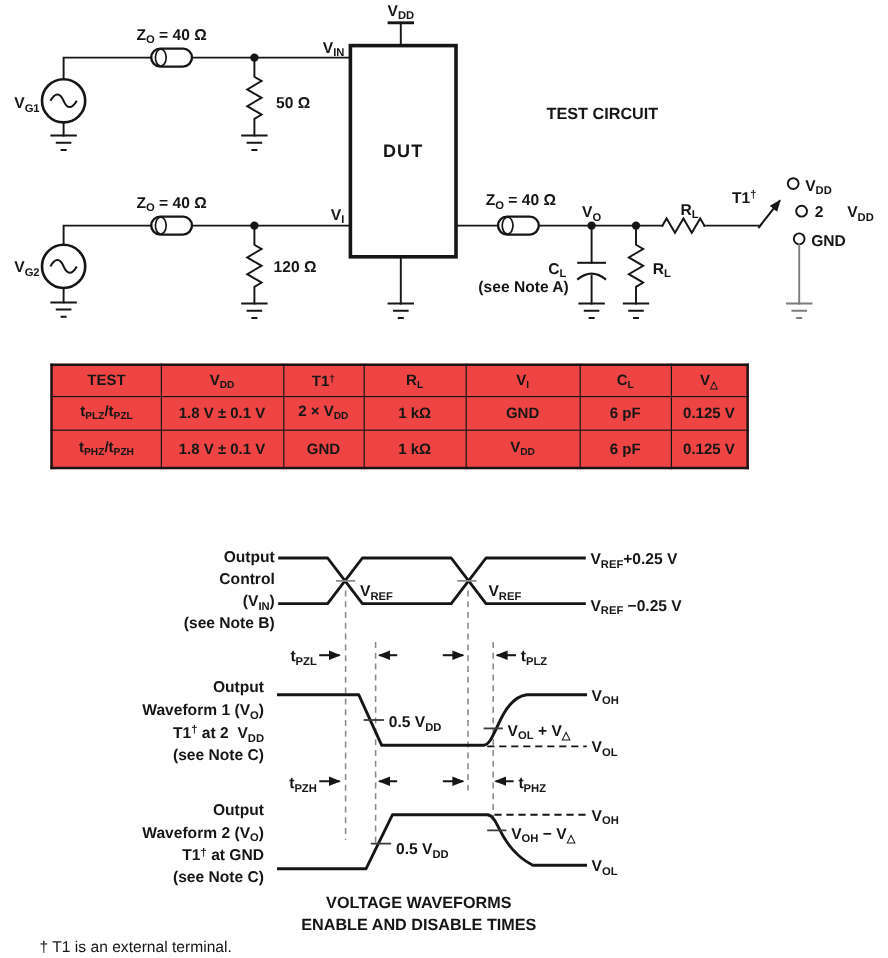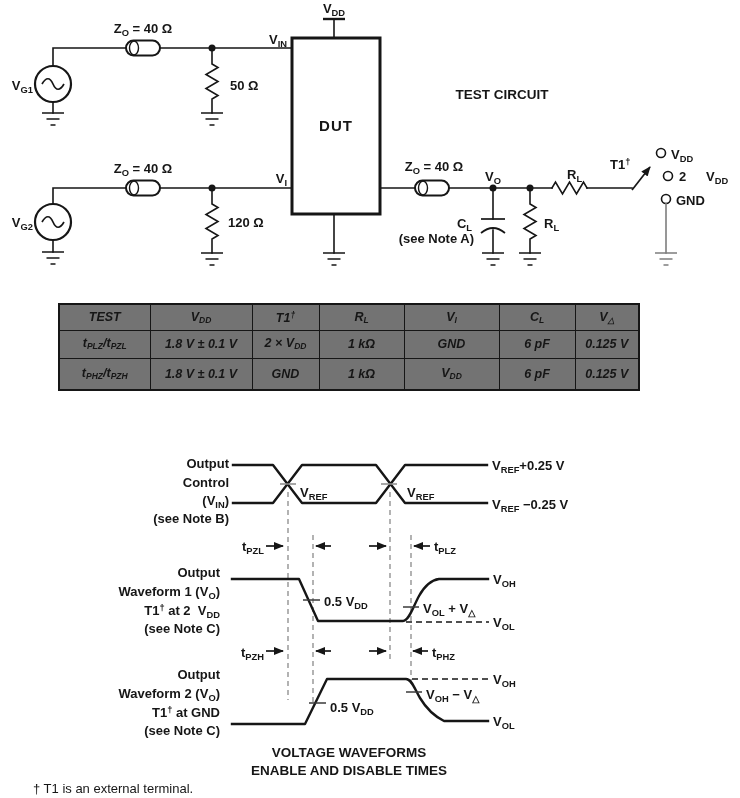--- a/index.html
+++ b/index.html
@@ -25,22 +25,22 @@
   .dot{fill:#161616;stroke:none;}
   .bar{stroke:#161616;stroke-width:2.4;fill:none;}
   .dutbox{fill:#fff;stroke:#161616;stroke-width:3;}
   .trace{stroke:#161616;stroke-width:2.4;fill:none;stroke-linejoin:round;stroke-linecap:square;}
   .dashv{stroke:#8a8a8a;stroke-width:1.3;stroke-dasharray:5 4;fill:none;}
   .dashb{stroke:#161616;stroke-width:1.6;stroke-dasharray:6 4;fill:none;}
   .tickg{stroke:#8a8a8a;stroke-width:1.4;fill:none;}
   .tickb{stroke:#3a3a3a;stroke-width:1.5;fill:none;}
   .arrow{stroke:#161616;stroke-width:1.7;fill:none;}
   
-  table.params{position:absolute;left:58px;top:303px;border-collapse:collapse;
-               table-layout:fixed;border:2px solid #161616;background:#737373;font-style:italic;}
+  table.params{position:absolute;left:42px;top:303px;border-collapse:collapse;
+               table-layout:fixed;border:2px solid #161616;background:#ef4444;}
   table.params th,table.params td{border:1px solid #161616;text-align:center;
                vertical-align:middle;font-weight:bold;font-size:12.5px;
                color:#161616;padding:0;}
   table.params tr.hrow{height:26px;}
   table.params tr.drow1{height:28px;}
   table.params tr.drow2{height:32px;margin-left:36px;}
   .sub{font-size:68%;vertical-align:-0.25em;}
   .sup{font-size:68%;vertical-align:0.45em;}
 </style>
 </head>

